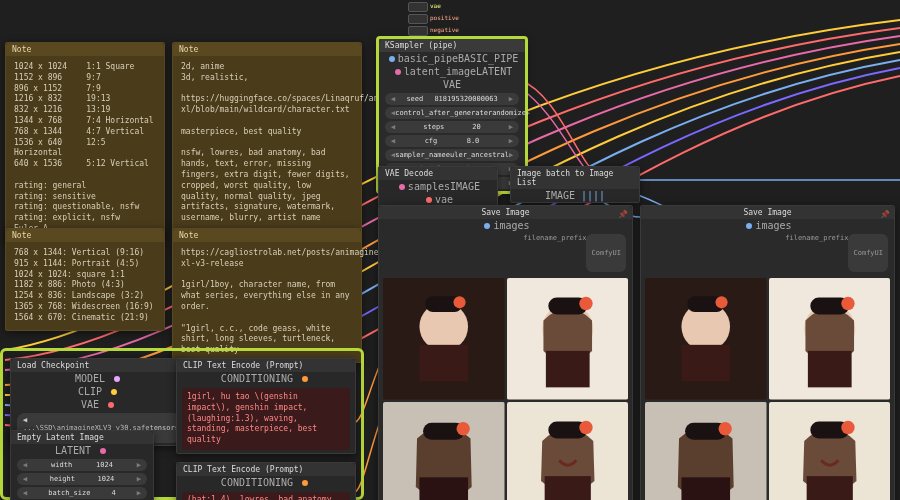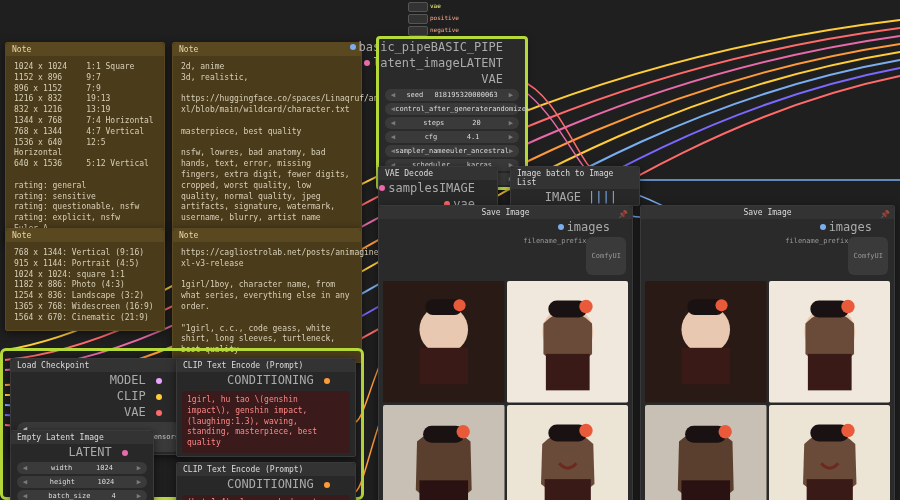--- a/index.html
+++ b/index.html
@@ -4,21 +4,21 @@
 <style>
 *{margin:0;padding:0;box-sizing:border-box;font-family:ui-monospace,Menlo,Consolas,monospace}
 body{width:900px;height:500px;background:#1f1f1f;overflow:hidden;color:#c8c8c8;font-size:8px;position:relative}
 svg.bg{position:absolute;inset:0;width:900px;height:500px}
 .node{position:absolute;background:#282828;border:1px solid #3a3a3a;border-radius:2px;box-shadow:0 2px 8px rgba(0,0,0,.5)}
 .node.note{background:#4a3b1b;border-color:#5a4820}
 .title{background:#333;border-radius:4px 4px 0 0;padding:2px 6px;font-size:8px;display:flex;justify-content:space-between;align-items:center;color:#ddd}
 .note .title{background:#5a4820;color:#e8d8a8}
 .body{padding:6px 8px;font-size:8px;line-height:1.35;white-space:pre-wrap;color:#d8d0b8}
 .hl{outline:3px solid #b6d93a;outline-offset:-1px}
-.slot{display:flex;justify-content:flex-end;align-items:center;padding:1px 22px;font-size:12px;color:#aaa}
+.slot{display:flex;justify-content:center;align-items:center;padding:1px 6px;font-size:10px;color:#aaa}
 .slot .dot{width:6px;height:6px;border-radius:50%;background:#666;margin:0 3px}
 .widget{display:flex;align-items:center;justify-content:space-between;background:#3a3a3a;border-radius:8px;margin:2px 6px;padding:2px 6px;font-size:7px;color:#ddd}
 .widget .arrow{opacity:.4}
 .ks .title{background:#3a3a3a}
 .ks{background:#2a2a2a}
 .save{background:#2a2a2a}
 .save .title{display:flex;justify-content:center}
 .grid{display:grid;grid-template-columns:1fr 1fr;gap:2px;padding:4px}
 .thumb{width:100%;aspect-ratio:1;position:relative;overflow:hidden;border-radius:2px}
 .tbar{display:flex;justify-content:flex-end;padding:2px 6px;font-size:7px;color:#999}
@@ -110,20 +110,23 @@
       <span>Note</span>
     </div>
   <div class="body">https://cagliostrolab.net/posts/animagine-xl-v3-release
 
 1girl/1boy, character name, from what series, everything else in any order.
 
 "1girl, c.c., code geass, white shirt, long sleeves, turtleneck, best quality</div>
 </div>
 
 <div class="node ks hl" style="left:378px;top:38px;width:148px">
+  <div class="title">
+      <span>KSampler (pipe)</span>
+    </div>
   <div class="slot">
       <span style="display:flex;align-items:center">
         <span class="dot" style="background:#7aaef0"></span>
         <span>basic_pipe</span>
       </span>
       <span>BASIC_PIPE</span>
     </div>
   <div class="slot">
       <span style="display:flex;align-items:center">
         <span class="dot" style="background:#e86aa8"></span>
@@ -149,21 +152,21 @@
     </div>
   <div class="widget">
       <span class="arrow">◀</span>
       <span>steps</span>
       <span>20</span>
       <span class="arrow">▶</span>
     </div>
   <div class="widget">
       <span class="arrow">◀</span>
       <span>cfg</span>
-      <span>4.1</span>
+      <span>8.0</span>
       <span class="arrow">▶</span>
     </div>
   <div class="widget">
       <span class="arrow">◀</span>
       <span>sampler_name</span>
       <span>euler_ancestral</span>
       <span class="arrow">▶</span>
     </div>
   <div class="widget">
       <span class="arrow">◀</span>

